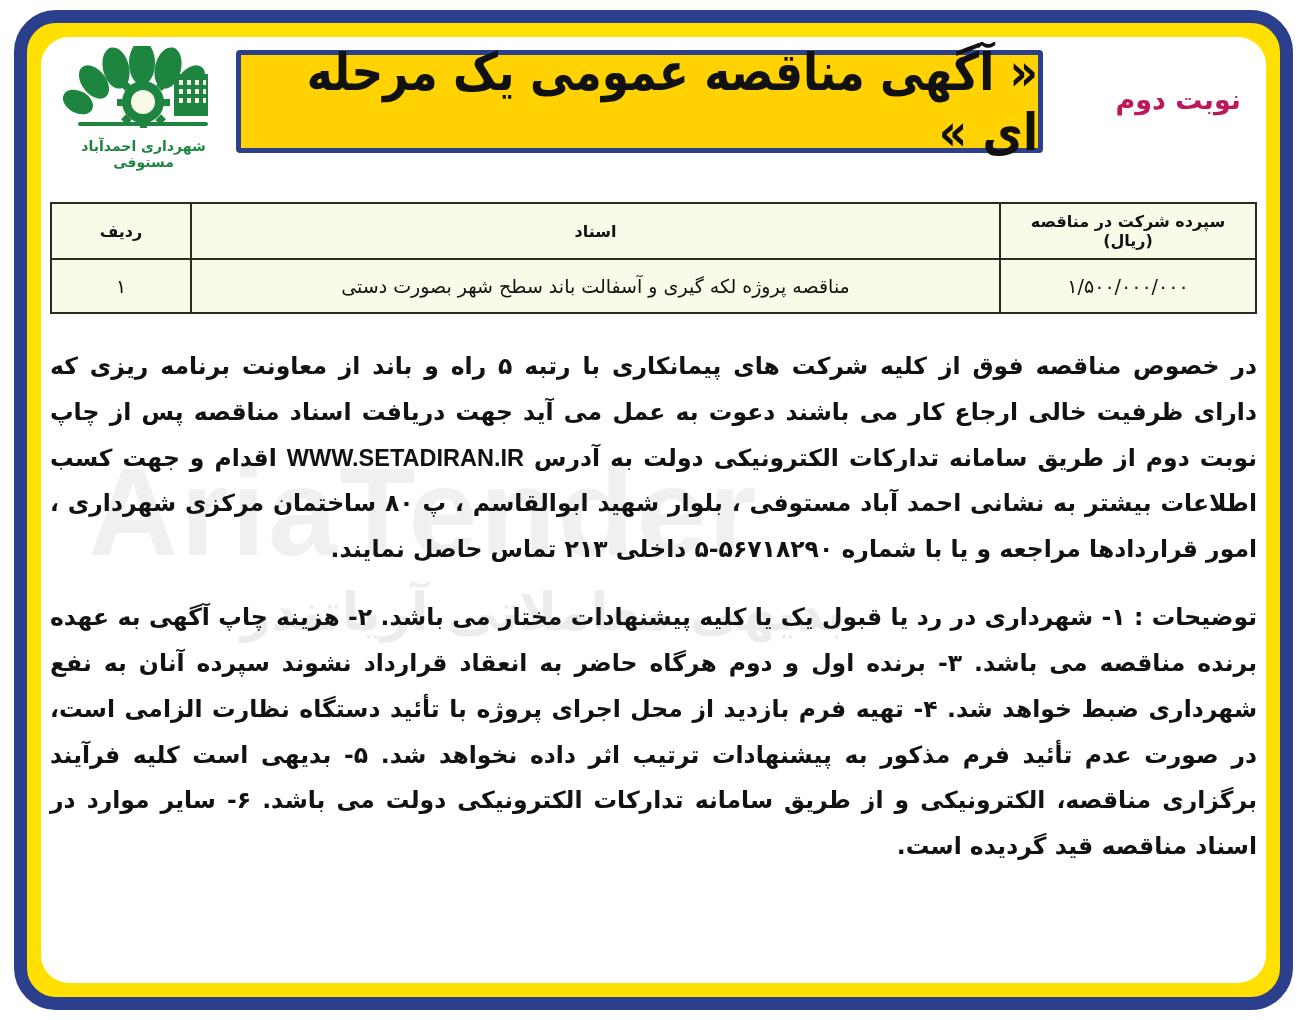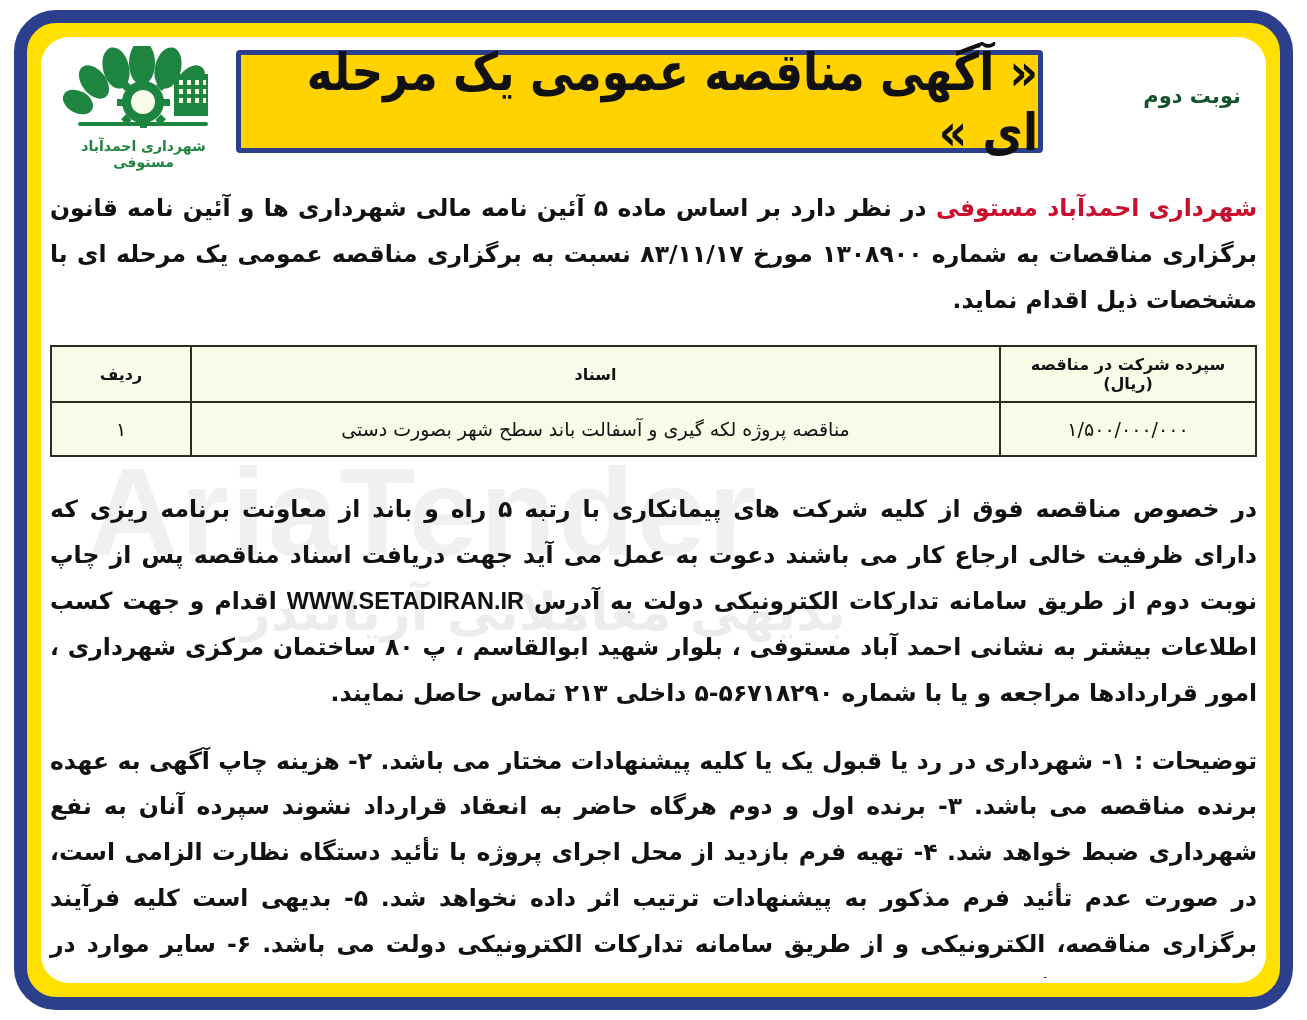--- a/index.html
+++ b/index.html
@@ -97,23 +97,23 @@
     color: #111111;
     letter-spacing: -1px;
     font-family: "DejaVu Sans", sans-serif;
     transform: scaleY(1.18);
   }
 
   .nobat {
     position: absolute;
     right: 20px;
     top: 42px;
-    font-size: 21px;
-    font-weight: bold;
-    color: #14532d;
+    font-size: 27px;
+    font-weight: bold;
+    color: #be185d;
     font-family: "DejaVu Sans", sans-serif;
   }
 
   
   .logo {
     position: absolute;
     left: 10px;
     top: 4px;
     width: 175px;
     height: 118px;
@@ -251,23 +251,20 @@
 
           <rect x="22" y="76" width="130" height="4" rx="2"></rect>
         </g>
       </svg>
       <div class="logo-caption">شهرداری احمدآباد مستوفی</div>
     </div>
   </div>
 
   <div class="body-area">
 
-    <p class="para intro">
-      <span class="hl-red">شهرداری احمدآباد مستوفی</span><span> در نظر دارد بر اساس ماده ۵ آئین نامه مالی شهرداری ها و آئین نامه قانون برگزاری مناقصات به شماره ۱۳۰۸۹۰۰ مورخ ۸۳/۱۱/۱۷ نسبت به برگزاری مناقصه عمومی یک مرحله ای با مشخصات ذیل اقدام نماید.</span>
-    </p>
 
     <table class="tender-table">
       <thead>
         <tr>
           <th class="col-deposit">سپرده شرکت در مناقصه (ریال)</th>
           <th>اسناد</th>
           <th class="col-radif">ردیف</th>
         </tr>
       </thead>
       <tbody>

